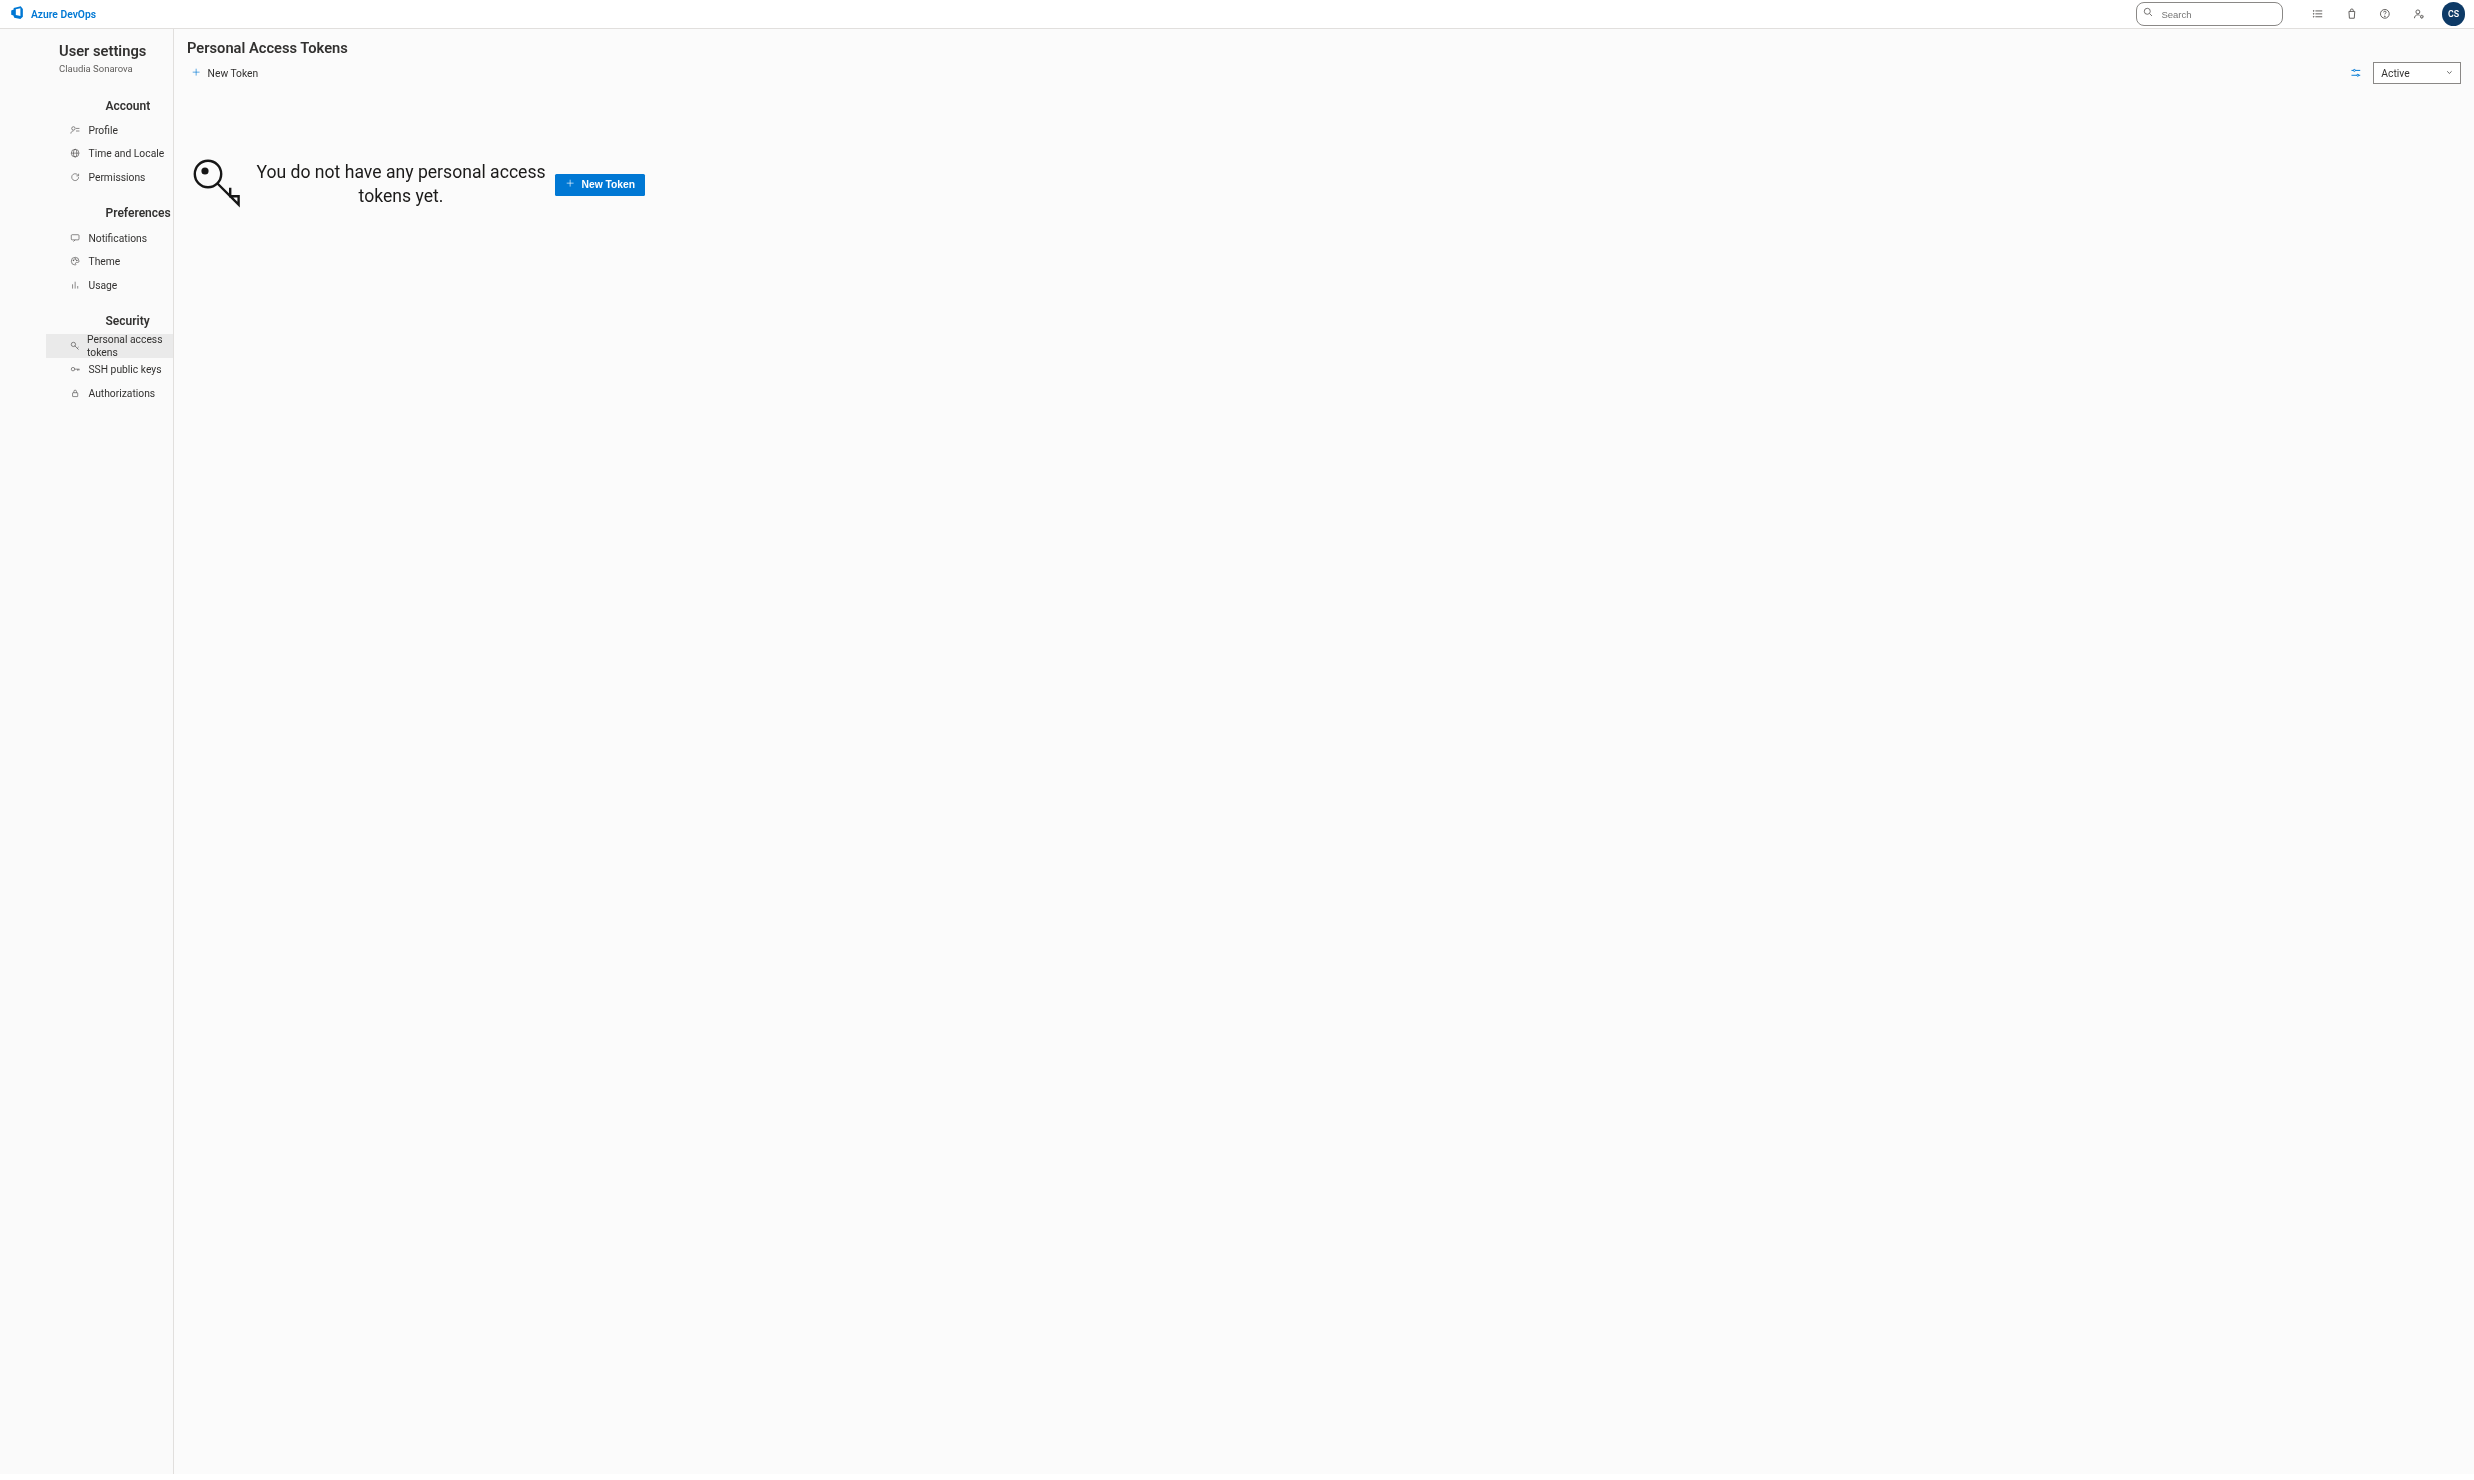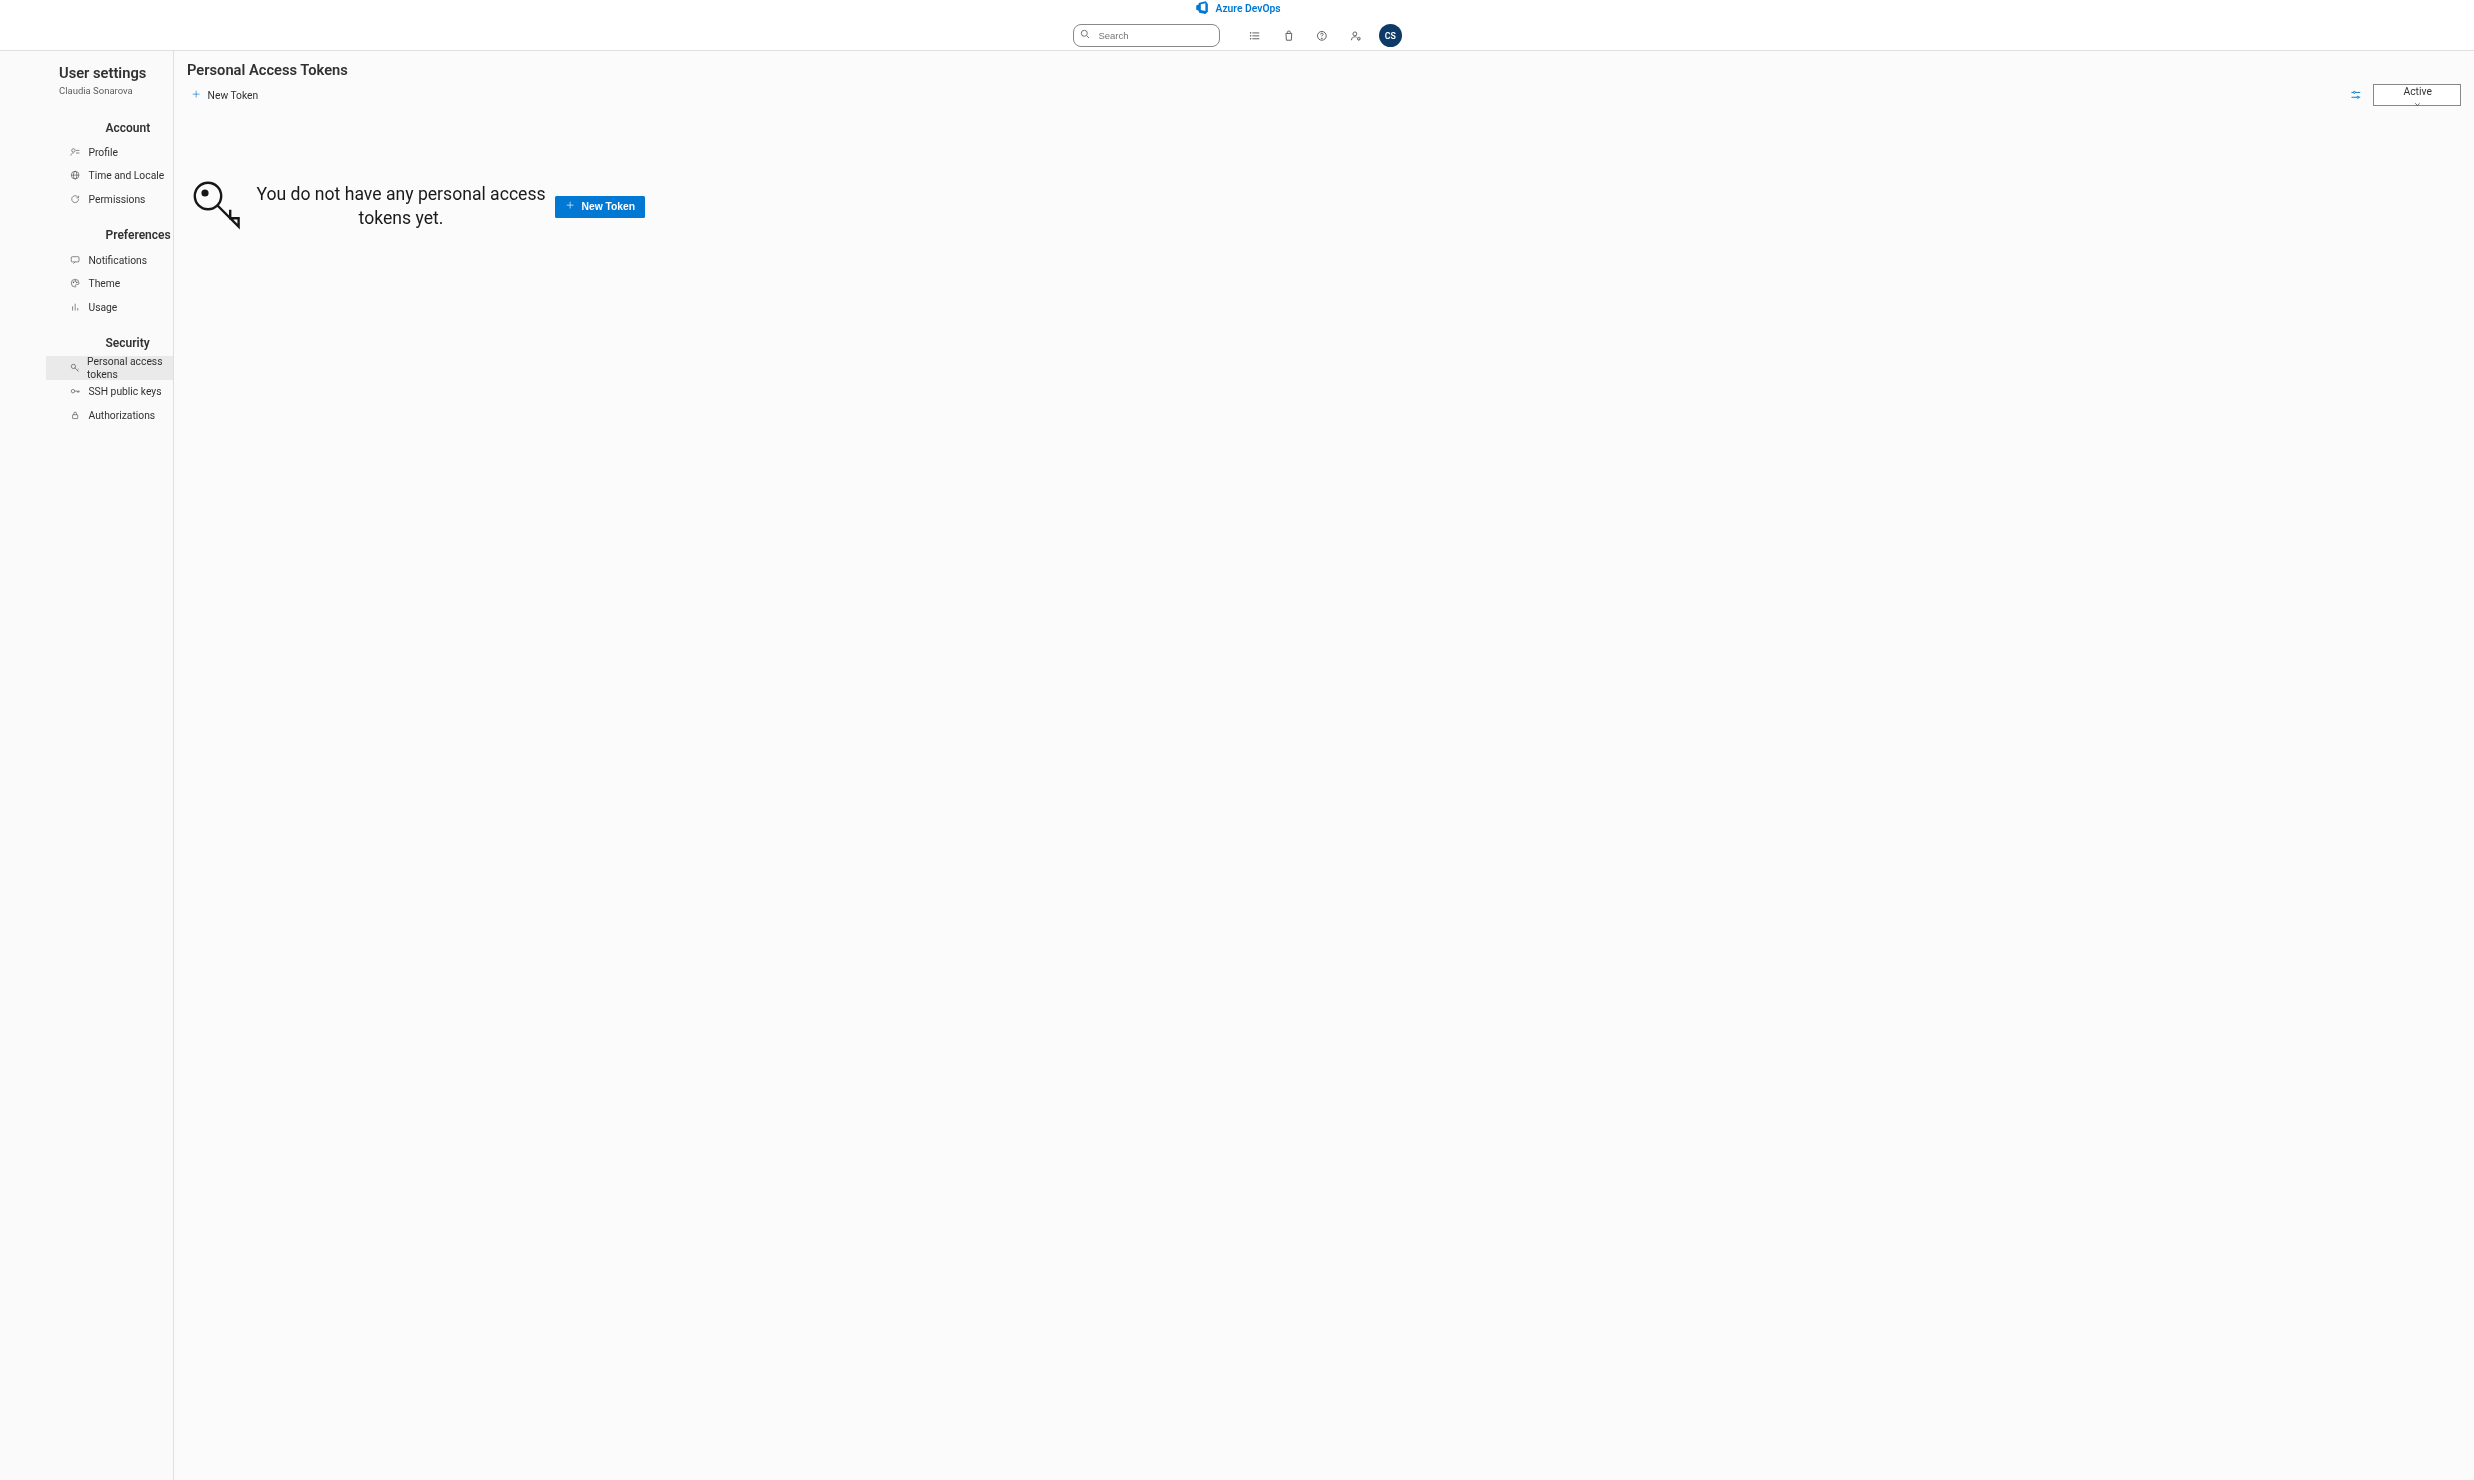--- a/index.html
+++ b/index.html
@@ -16,28 +16,27 @@
   *{box-sizing:border-box;}
   html,body{margin:0;padding:0;height:100%;}
   body{
     font-family:"Segoe UI",-apple-system,BlinkMacSystemFont,Roboto,Helvetica,Arial,sans-serif;
     color:var(--text);
     background:#fff;
     font-size:10.3px;
   }
   
   .topbar{
-    height:51px;
+    height:29px;
     display:flex;
     align-items:center;
     justify-content:space-between;
     padding:0 8.8px 0 10.3px;
     border-bottom:0.7px solid var(--border);
     background:#fff;
-    flex-direction:column;
   }
   .brand{
     display:flex;align-items:center;gap:5.9px;
     color:var(--blue);font-weight:600;font-size:10.3px;
     cursor:pointer;
   }
   .brand svg{width:14.7px;height:14.7px;fill:var(--blue);}
   .top-right{display:flex;align-items:center;gap:4.4px;}
   .search{
     display:flex;align-items:center;gap:5.9px;
@@ -102,21 +101,21 @@
     display:flex;align-items:center;gap:5.9px;
     padding:2.9px 4.4px;cursor:pointer;color:var(--text);font-size:10.3px;
   }
   .new-token-link .plus{color:var(--blue);}
   .tb-right{display:flex;align-items:center;gap:7.3px;}
   .filter-ic{color:var(--blue);cursor:pointer;width:20.5px;height:20.5px;display:flex;align-items:center;justify-content:center;border-radius:1.5px;}
   .dropdown{
     display:flex;align-items:center;justify-content:space-between;
     min-width:88px;height:22px;
     border:0.7px solid #8a8886;border-radius:0;padding:0 5.9px 0 7.3px;
-    background:#fff;cursor:pointer;font-size:10.3px;flex-direction:column;
+    background:#fff;cursor:pointer;font-size:10.3px;
   }
   
   .empty{
     display:flex;align-items:center;justify-content:flex-start;
     padding-top:57px;text-align:center;
   }
   .empty .key-ic svg{width:60px;height:60px;stroke:#161616;stroke-width:4;fill:none;}
   .empty-msg{
     font-size:17.6px;font-weight:400;line-height:1.35;margin:16px 0 16px 0;max-width:308px;
     color:#1b1a19;

